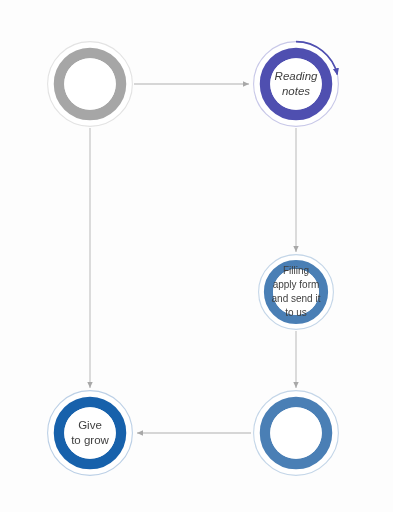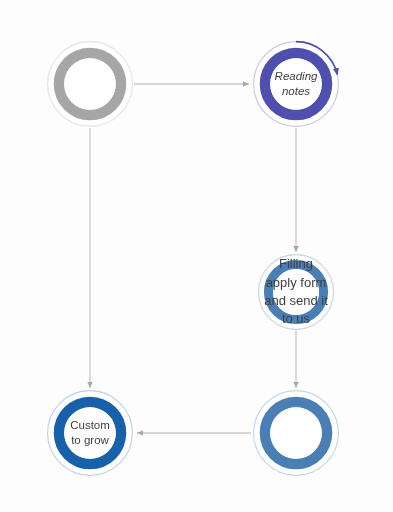--- a/index.html
+++ b/index.html
@@ -36,21 +36,21 @@
     color: #3f3f3f;
     font-family: "Liberation Sans", sans-serif;
     line-height: 1.32;
     pointer-events: none;
     white-space: pre-line;
   }
   .node-label.big {
     font-size: 11.5px;
   }
   .node-label.small {
-    font-size: 13px;
+    font-size: 10px;
     line-height: 1.42;
   }
 </style>
 </head>
 <body>
 
 <div id="diagram-canvas">
 
   <svg id="flow-svg" viewBox="0 0 393 512">
     <defs>
@@ -109,16 +109,16 @@
 
   <div class="node-label big" style="left:250px; top:38px; width:92px; height:92px;font-style:italic;">Reading
 notes</div>
 
   <div class="node-label small" style="left:255px; top:251px; width:82px; height:82px;">Filling
 apply form
 and send it
 to us</div>
 
 
-  <div class="node-label big" style="left:44px; top:387px; width:92px; height:92px;">Custom
+  <div class="node-label big" style="left:44px; top:387px; width:92px; height:92px;">Give
 to grow</div>
 
 </div>
 
 </body></html>

